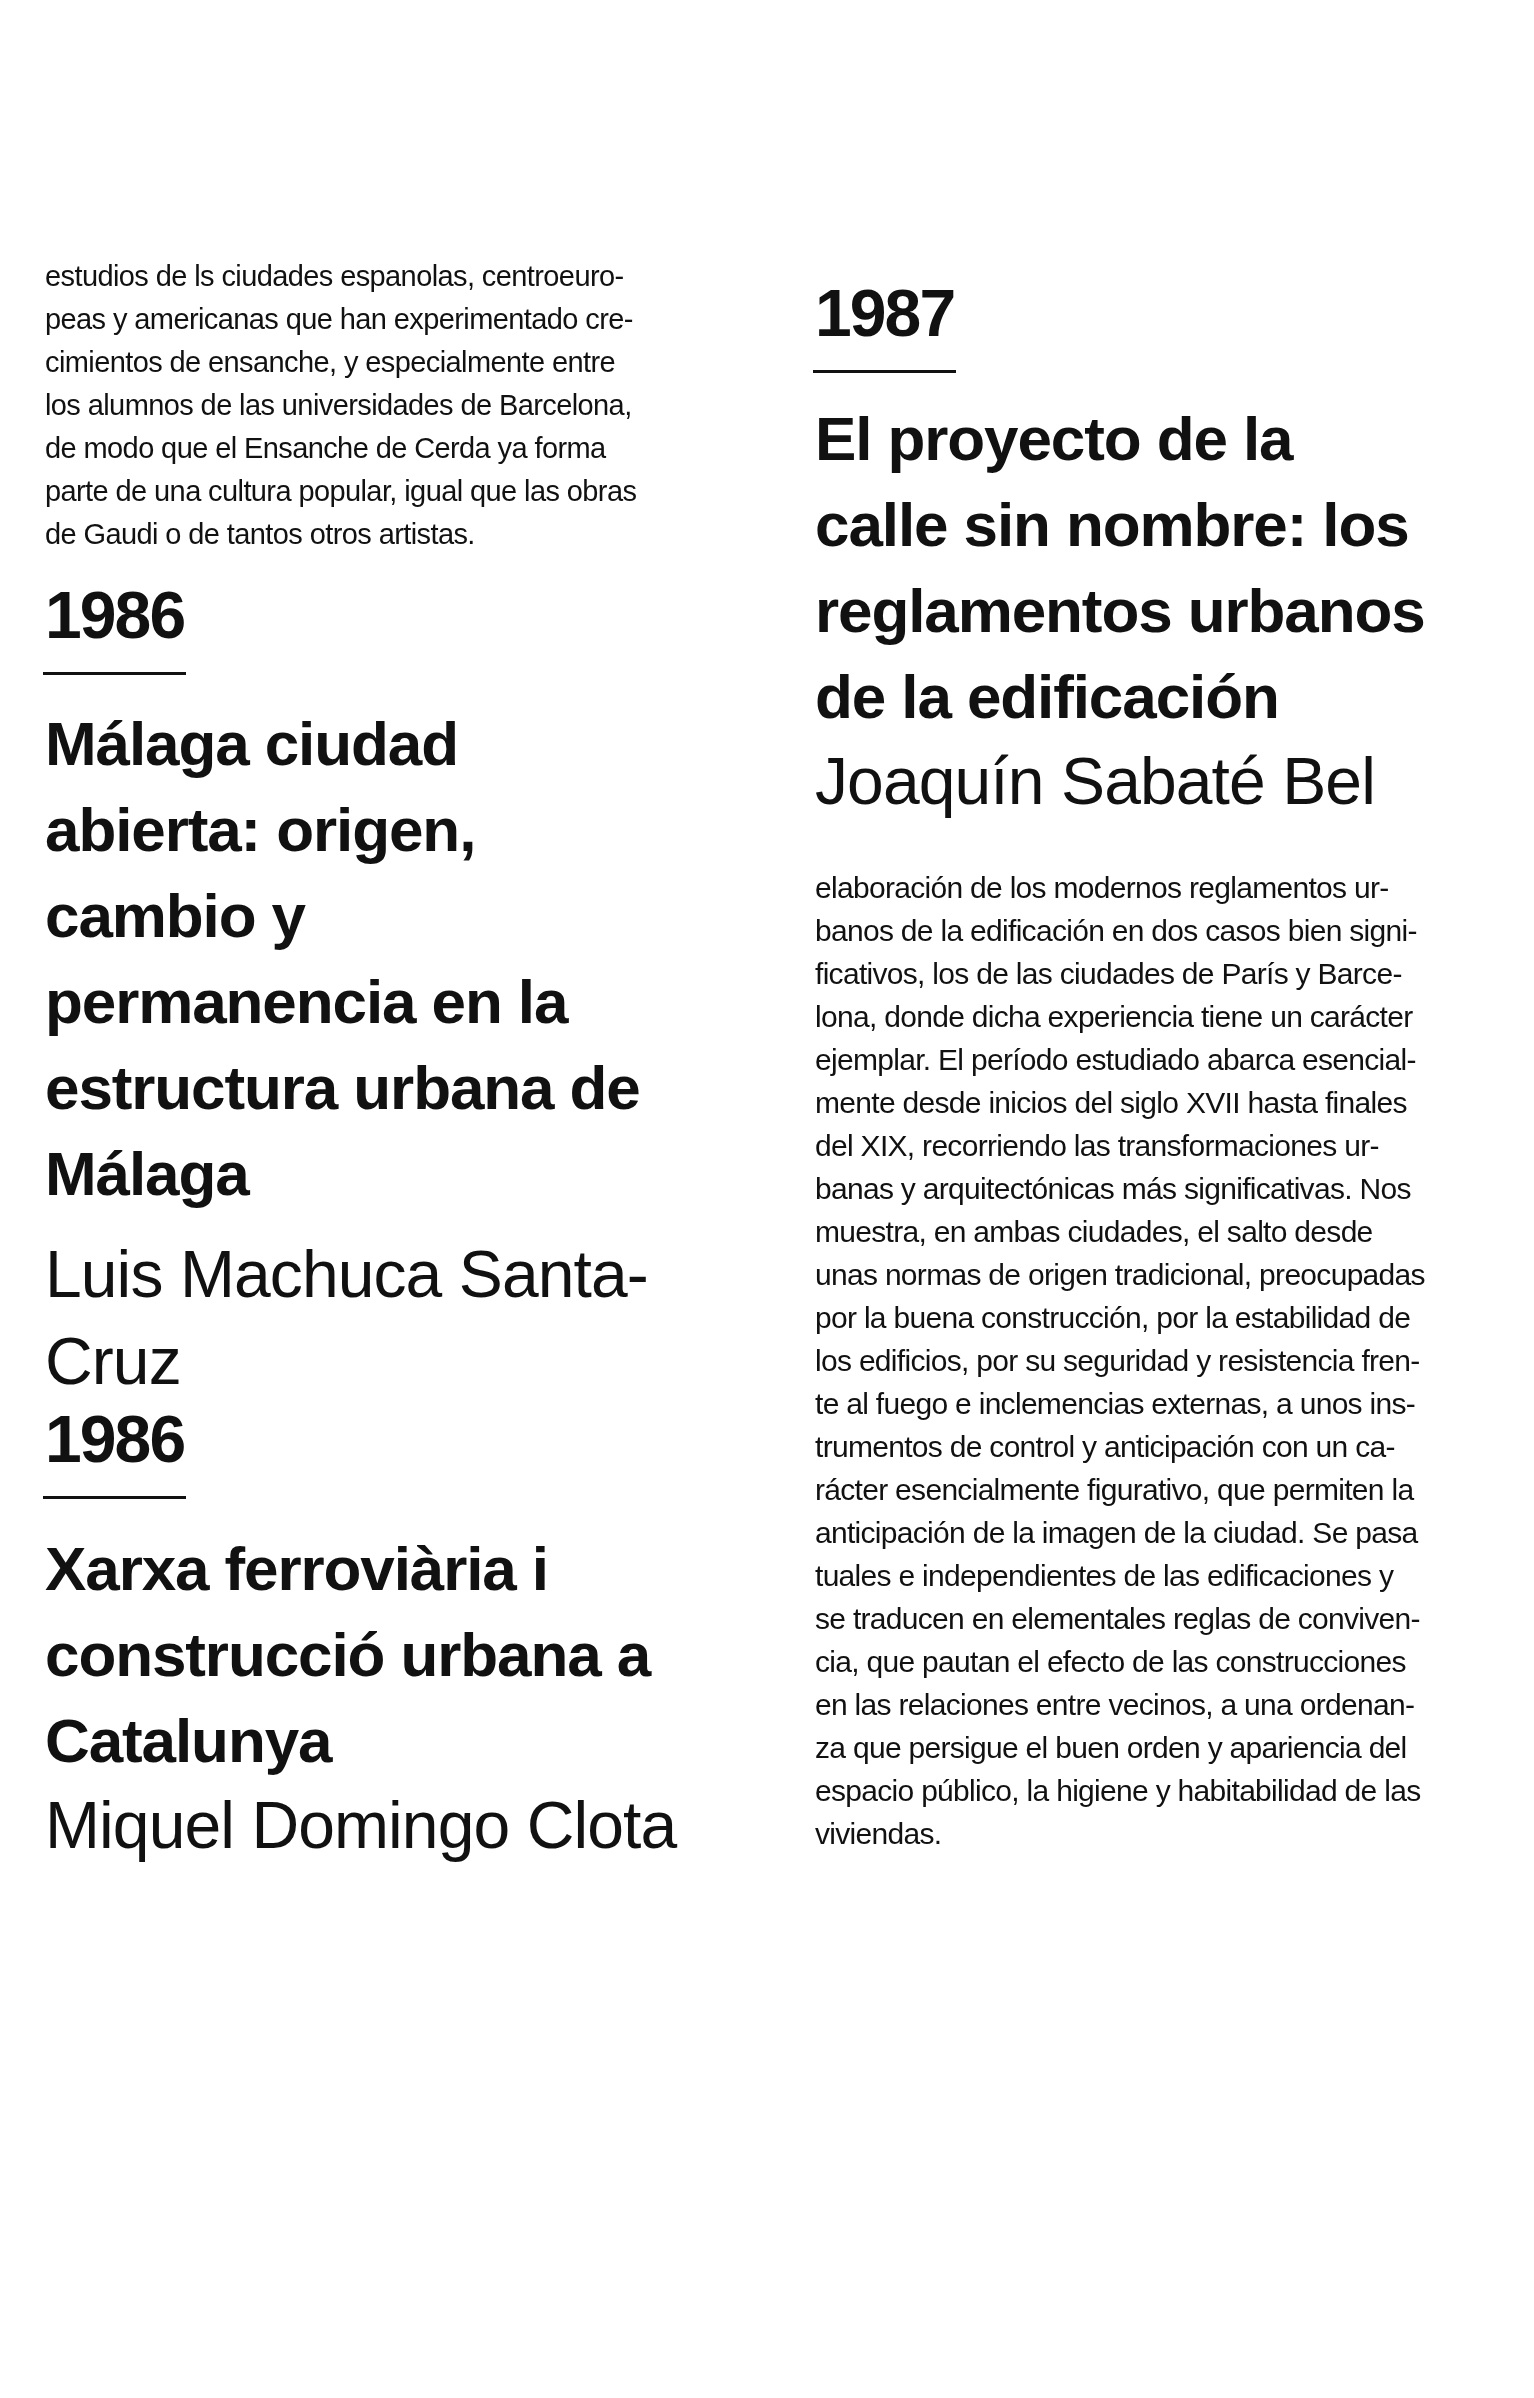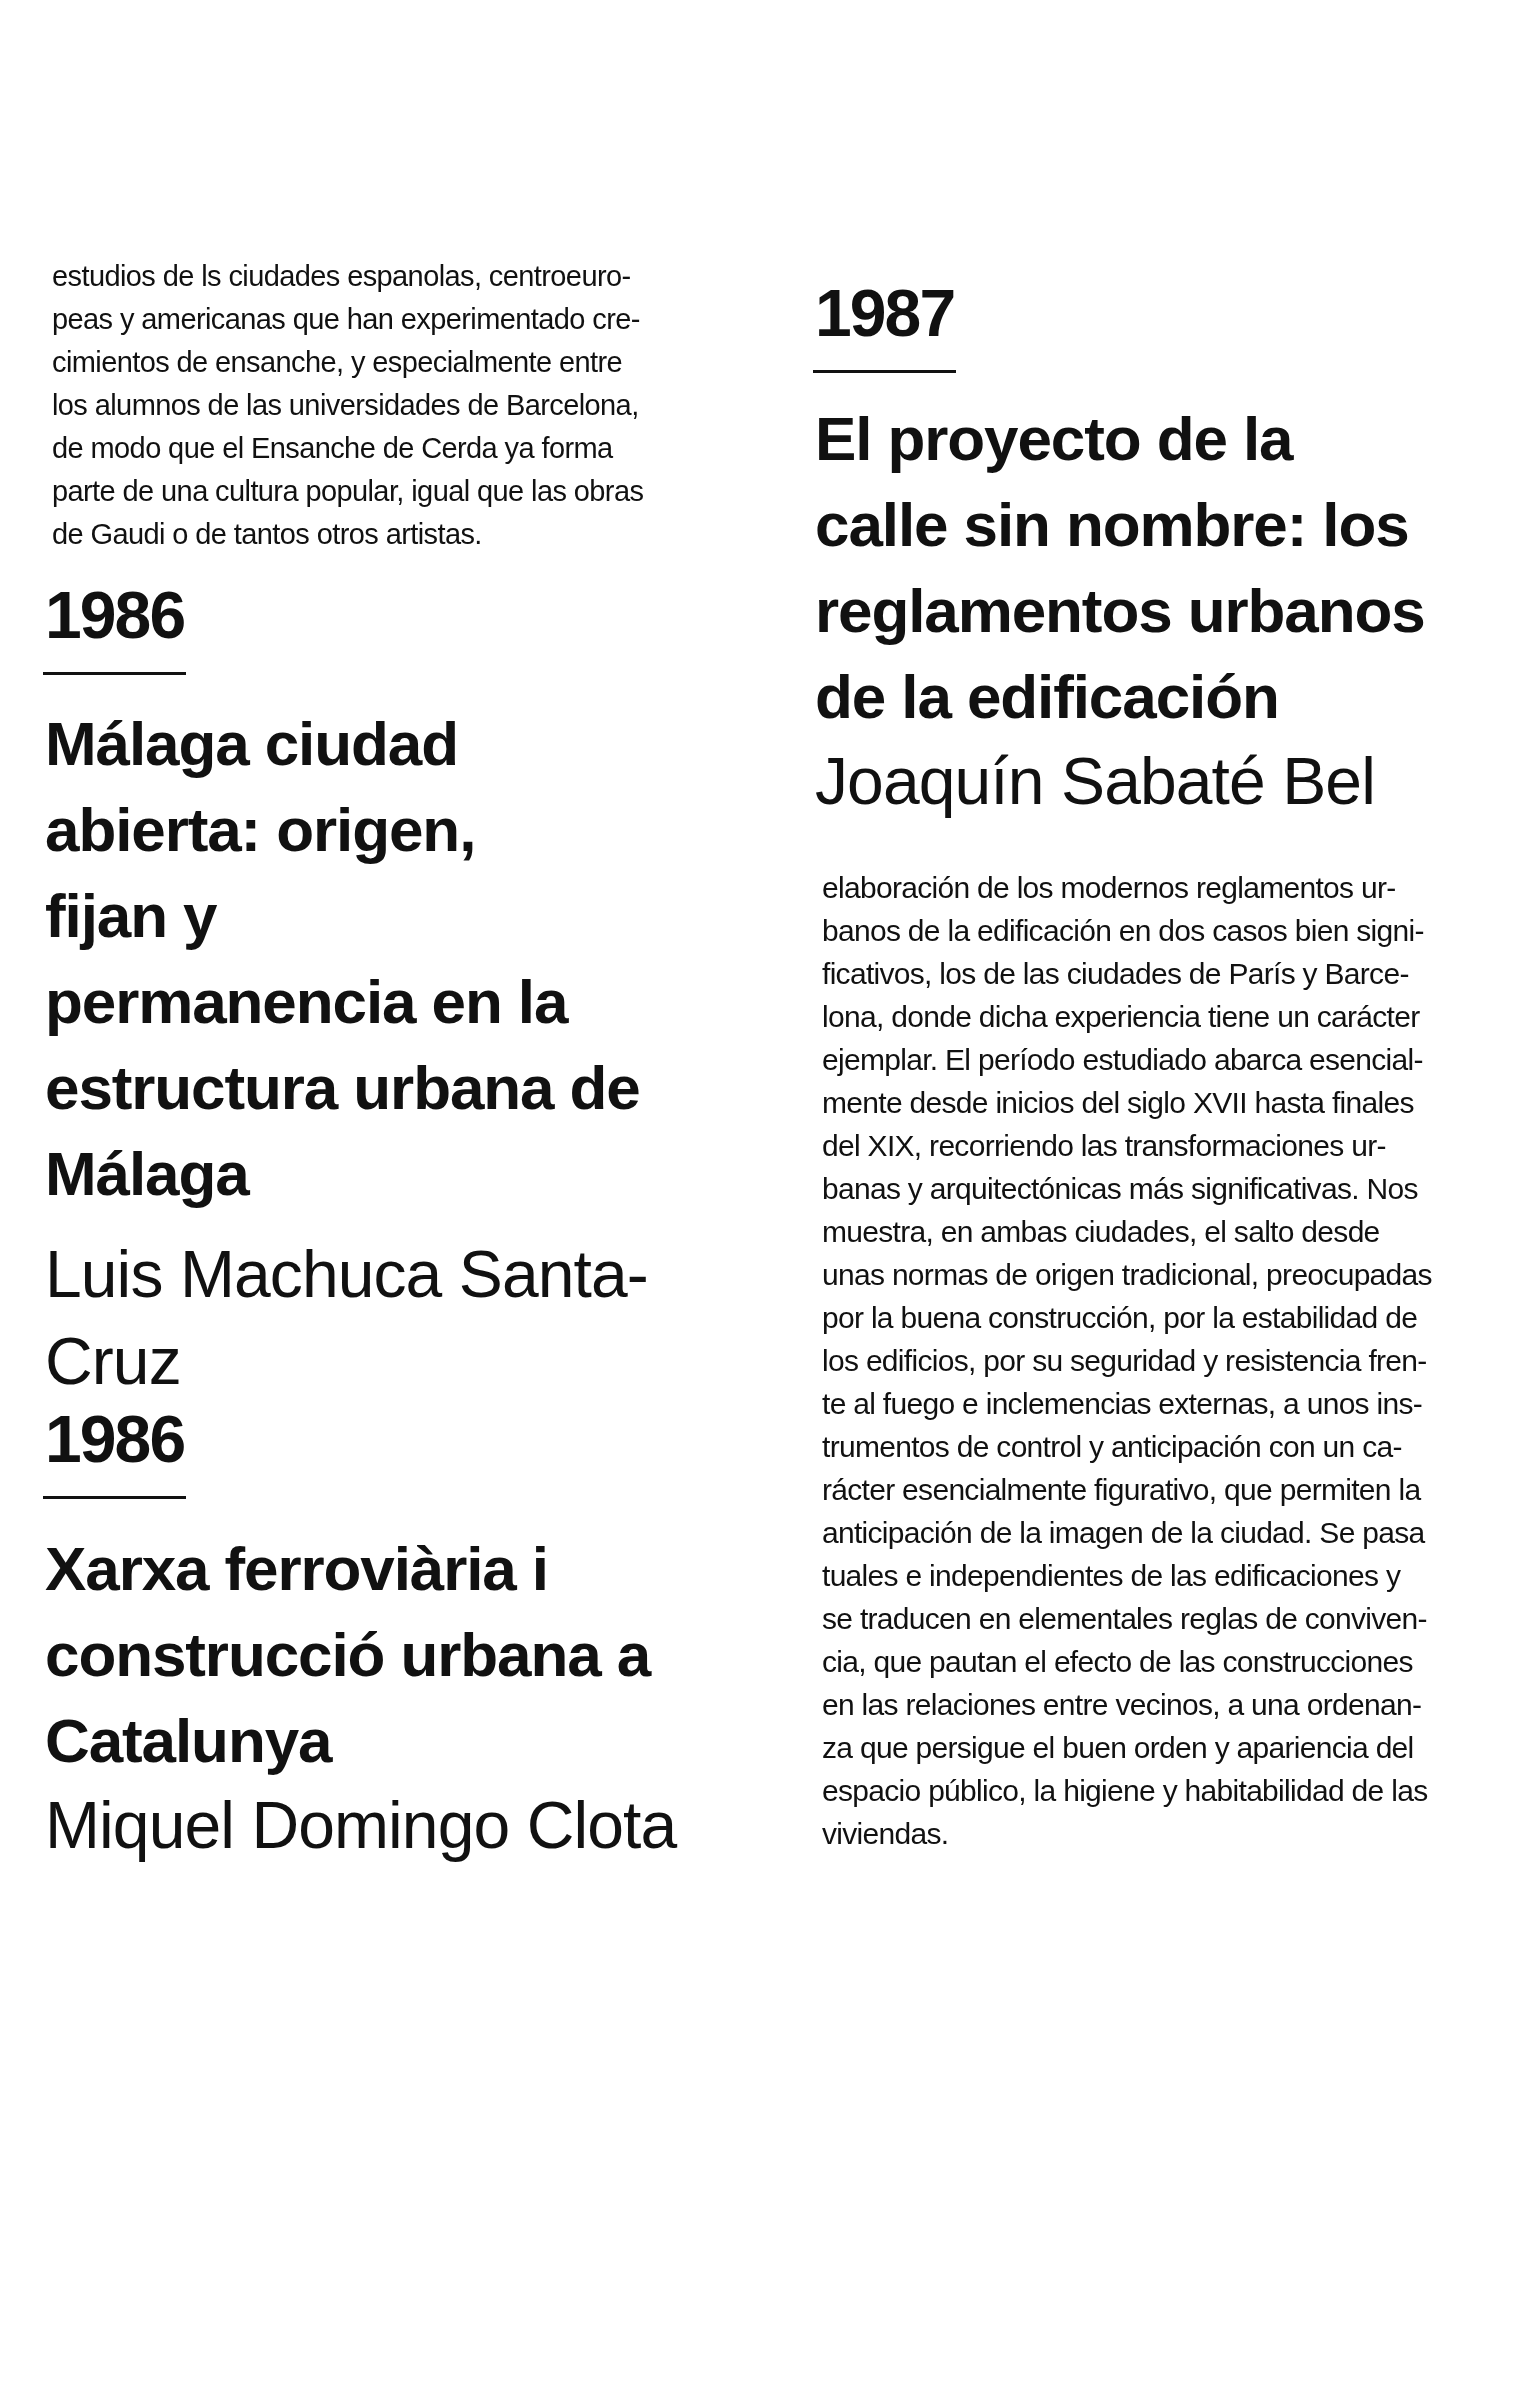--- a/index.html
+++ b/index.html
@@ -22,21 +22,21 @@
   .col-right { left: 815px; top: 0; width: 693px; }
 
   .body-text {
     position: absolute;
     font-size: 29px;
     line-height: 43px;
     letter-spacing: -0.6px;
     white-space: nowrap;
     font-weight: 400;
   }
-  .body-text .line { display: block; margin-left: 7px; }
+  .body-text .line { display: block; }
 
   .year {
     position: absolute;
     font-size: 66px;
     font-weight: 700;
     line-height: 1;
     letter-spacing: -1.9px;
     padding-bottom: 24px;
     border-bottom: 3.7px solid #111111;
     padding-left: 1.9px;
@@ -76,21 +76,21 @@
     <span class="line">de modo que el Ensanche de Cerda ya forma</span>
     <span class="line">parte de una cultura popular, igual que las obras</span>
     <span class="line">de Gaudi o de tantos otros artistas.</span>
   </div>
 
   <div class="year" style="left:-1.9px; top:582px;">1986</div>
 
   <div class="title" style="left:0; top:701px;">
     <span class="line">Málaga ciudad</span>
     <span class="line">abierta: origen,</span>
-    <span class="line">fijan y</span>
+    <span class="line">cambio y</span>
     <span class="line">permanencia en la</span>
     <span class="line">estructura urbana de</span>
     <span class="line">Málaga</span>
   </div>
 
   <div class="author" style="left:0; top:1218px;margin-top:13px;">
     <span class="line">Luis Machuca Santa-</span>
     <span class="line">Cruz</span>
   </div>
 

